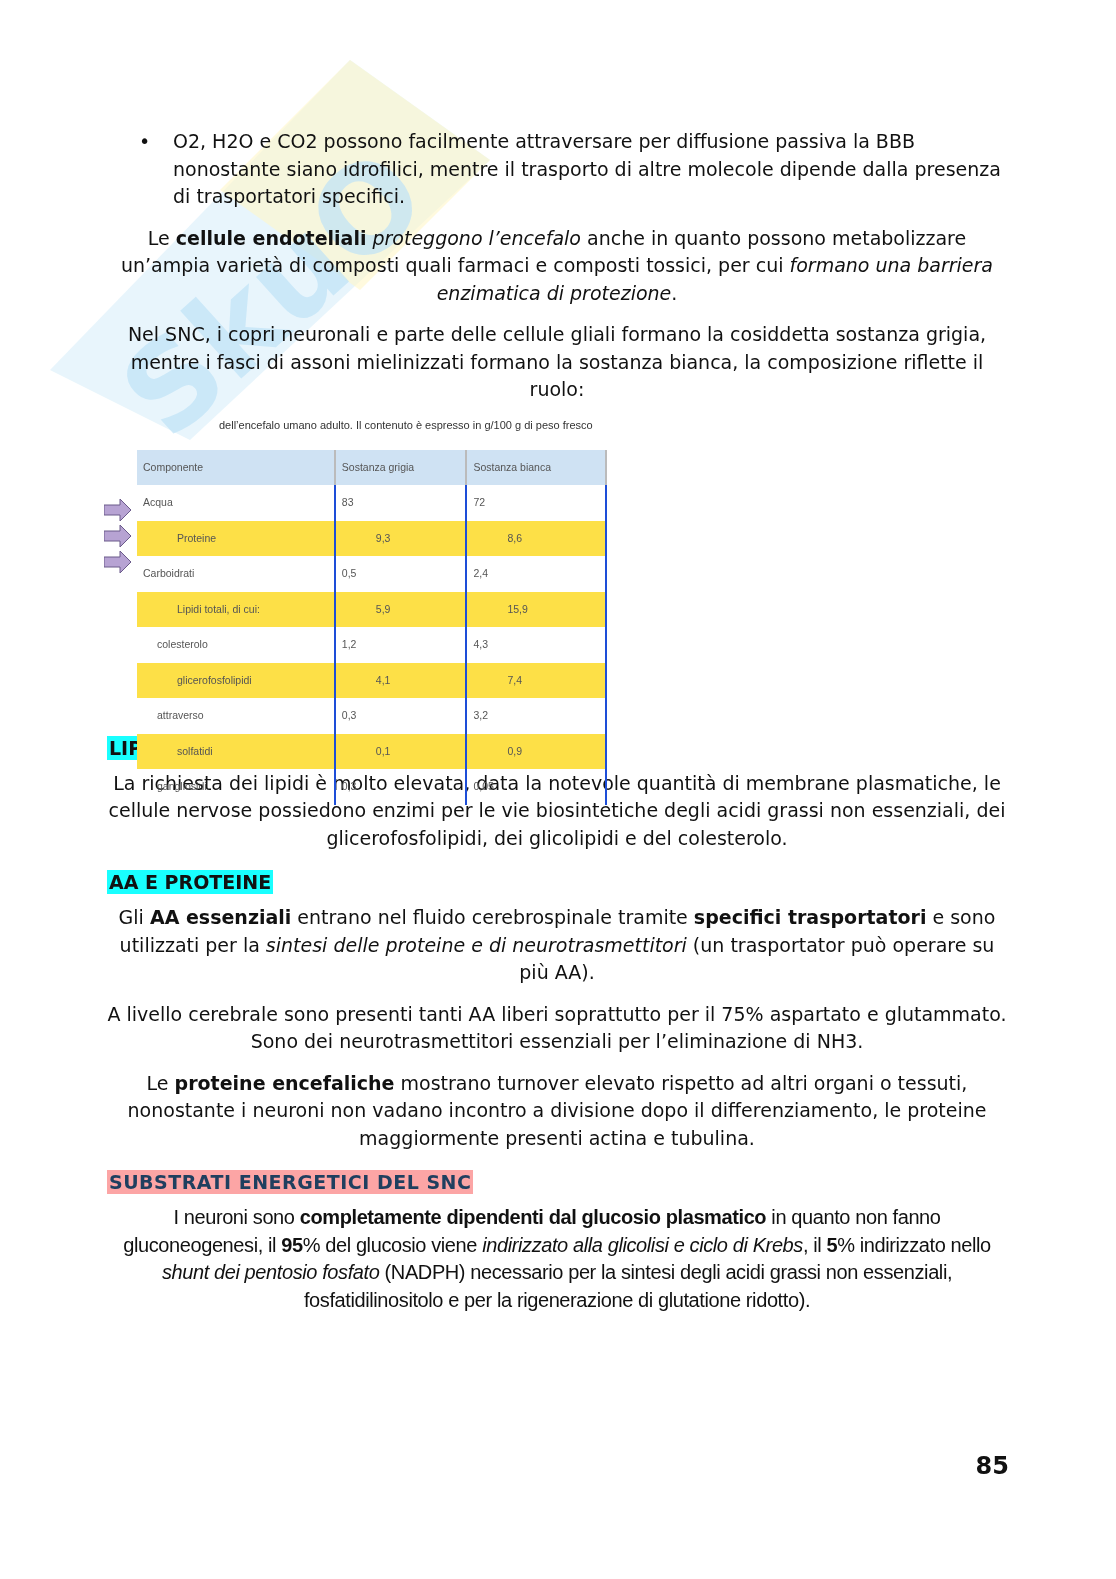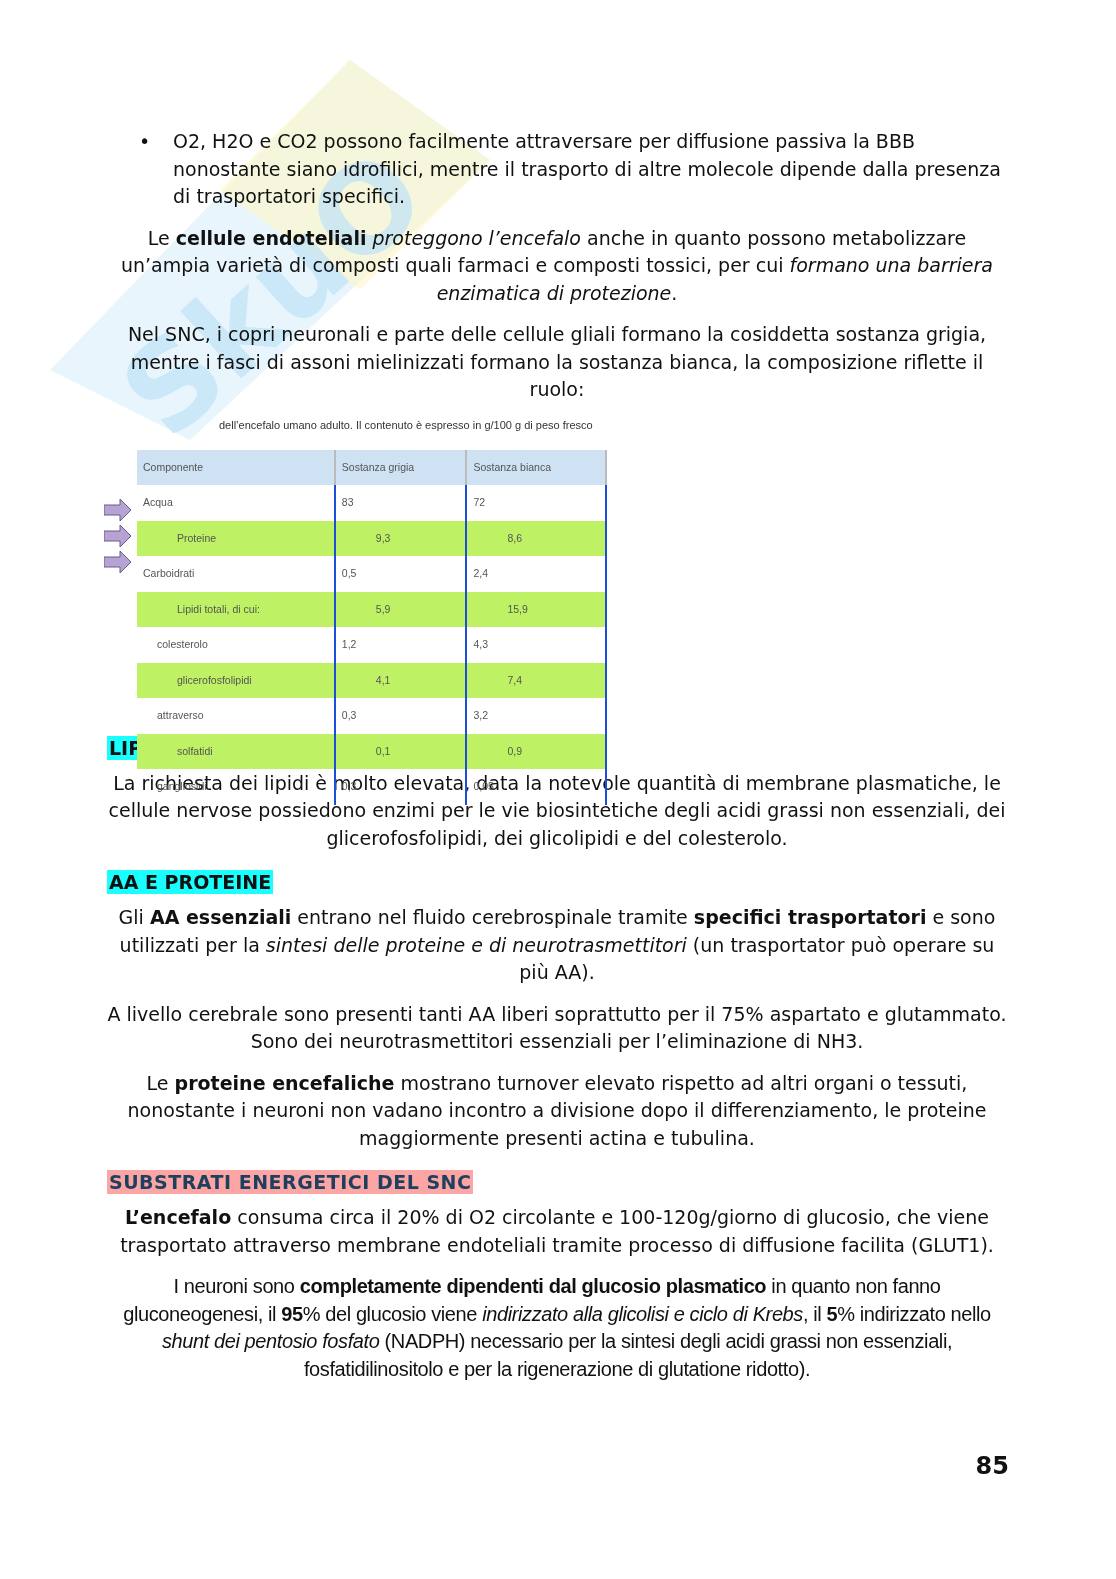--- a/index.html
+++ b/index.html
@@ -15,21 +15,21 @@
   .heading { display:inline-block; font-weight:bold; font-size:19px; line-height:24px; padding:0 2px; margin:4px 0 10px 0; }
   .h-cyan { background:#19ffff; color:#111; }
   .h-green { background:#fca5a5; color:#1f3f5f; letter-spacing:0.5px; }
   .condensed { font-family:"Liberation Sans", sans-serif; font-size:20px; letter-spacing:-0.4px; }
   .figure { position:relative; margin:6px 0 14px 0; height:300px; }
   .fig-caption { position:absolute; left:112px; top:0; font-family:"Liberation Sans", sans-serif; font-size:11px; line-height:14px; color:#333; width:380px; }
   table.comp { position:absolute; left:30px; top:32px; border-collapse:collapse; width:470px;
                font-family:"Liberation Sans", sans-serif; font-size:10.5px; color:#555; }
   table.comp th { background:#cfe2f3; text-align:left; font-weight:normal; padding:4px 6px; height:14px; border-right:2px solid #bbb; }
   table.comp td { padding:4px 6px; height:18px; border-right:2px solid #1d4ed8; }
-  table.comp tr.alt td { background:#bef264;padding-left:40px; }
+  table.comp tr.alt td { background:#fde047;padding-left:40px; }
   table.comp td.sub { padding-left:20px; }
   .arrow { position:absolute; left:-3px; width:28px; height:22px; }
   .pagenum { position:absolute; right:107px; top:1452px; font-size:24px;font-weight:bold; }
 </style>
 </head>
 <body>
 
 <svg class="watermark" viewBox="0 0 480 400">
   <polygon points="30,330 330,20 470,120 170,400" fill="#d6ecfa" opacity="0.55"></polygon>
   <polygon points="200,150 330,20 470,120 340,250" fill="#fff6c8" opacity="0.6"></polygon>
@@ -120,17 +120,16 @@
 
   <div class="heading h-cyan">LIPIDI</div>
   <p>La richiesta dei lipidi è molto elevata, data la notevole quantità di membrane plasmatiche, le cellule nervose possiedono enzimi per le vie biosintetiche degli acidi grassi non essenziali, dei glicerofosfolipidi, dei glicolipidi e del colesterolo.</p>
 
   <div class="heading h-cyan">AA E PROTEINE</div>
   <p><span>Gli </span><b>AA essenziali</b><span> entrano nel fluido cerebrospinale tramite </span><b>specifici trasportatori</b><span> e sono utilizzati per la </span><i>sintesi delle proteine e di neurotrasmettitori</i><span> (un trasportator può operare su più AA).</span></p>
   <p>A livello cerebrale sono presenti tanti AA liberi soprattutto per il 75% aspartato e glutammato. Sono dei neurotrasmettitori essenziali per l’eliminazione di NH3.</p>
   <p><span>Le </span><b>proteine encefaliche</b><span> mostrano turnover elevato rispetto ad altri organi o tessuti, nonostante i neuroni non vadano incontro a divisione dopo il differenziamento, le proteine maggiormente presenti actina e tubulina.</span></p>
 
   <div class="heading h-green">SUBSTRATI ENERGETICI DEL SNC</div>
-  <p><b>L’encefalo</b><span> consuma circa il 20% di O2 circolante e 100-120g/giorno di glucosio, che viene trasportato attraverso membrane endoteliali tramite processo di diffusione facilita (GLUT1).</span></p>
   <p class="condensed"><span>I neuroni sono </span><b>completamente dipendenti dal glucosio plasmatico</b><span> in quanto non fanno gluconeogenesi, il </span><b>95</b><span>% del glucosio viene </span><i>indirizzato alla glicolisi e ciclo di Krebs</i><span>, il </span><b>5</b><span>% indirizzato nello </span><i>shunt dei pentosio fosfato</i><span> (NADPH) necessario per la sintesi degli acidi grassi non essenziali, fosfatidilinositolo e per la rigenerazione di glutatione ridotto).</span></p>
 </div>
 
 <div class="pagenum">85</div>
 
 </body></html>

